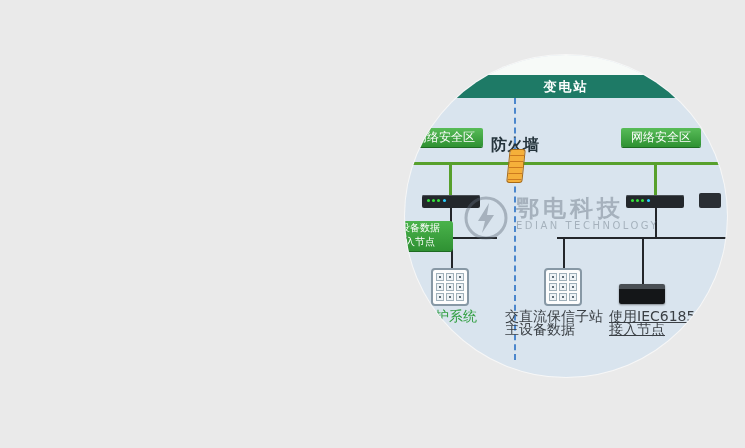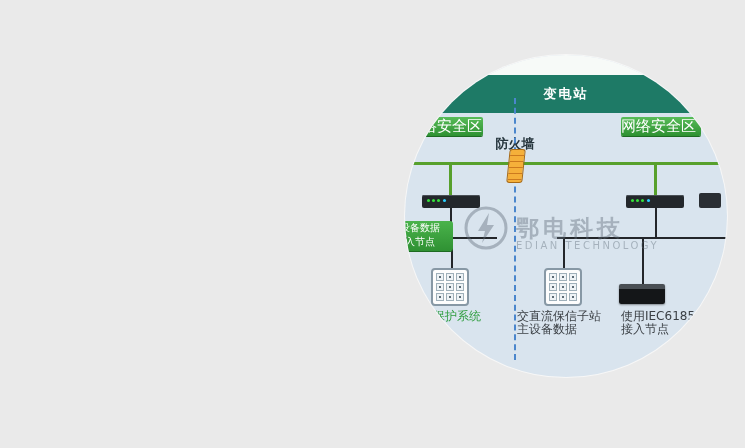--- a/index.html
+++ b/index.html
@@ -12,34 +12,34 @@
   .page{position:absolute;inset:0;}
   
   .circle{
     position:absolute;left:405px;top:55px;width:322px;height:322px;
     border-radius:50%;overflow:hidden;background:#d9e4ee;
     box-shadow:0 0 0 1px rgba(255,255,255,.6);
   }
   .circle *{position:absolute;box-sizing:border-box;}
 
   .top-cap{left:-10px;right:-10px;top:0;height:20px;background:#f7faf8;}
-  .band{left:-10px;right:-10px;top:20px;height:38px;background:#1e7a66;
+  .band{left:-10px;right:-10px;top:20px;height:23px;background:#1e7a66;
         display:flex;align-items:center;justify-content:center;}
   .band span{position:static;color:#ffffff;font-size:13px;font-weight:bold;letter-spacing:2px;}
 
   .zone-label{
-    top:62px;height:19px;line-height:19px;text-align:left;
-    background:linear-gradient(#58bc58,#2e9132);color:#fff;font-size:15px;
+    top:73px;height:19px;line-height:19px;text-align:center;
+    background:linear-gradient(#58bc58,#2e9132);color:#fff;font-size:12px;
     border-radius:2px;box-shadow:0 1px 0 #1d6b22;white-space:nowrap;overflow:hidden;
   }
   .zone-left{left:2px;width:76px;}
   .zone-right{left:216px;width:80px;}
 
   .firewall-label{left:72px;top:80px;width:76px;text-align:center;
-    color:#25343c;font-size:13px;font-weight:bold;}
+    color:#25343c;font-size:16px;font-weight:bold;}
   .firewall-icon{
     left:103px;top:94px;width:16px;height:34px;
     background:repeating-linear-gradient(180deg,#f5b03a 0 5px,#cc7a1e 5px 6px);
     border:1px solid #a96a14;border-radius:3px;
     transform:rotate(6deg) skewY(-6deg);z-index:3;
   }
 
   .dashed-line{left:109px;top:43px;height:262px;width:0;
     border-left:2px dashed #4b86cc;z-index:1;}
 
@@ -80,28 +80,28 @@
   .relay-grid span{position:static;border:1px solid #9fb0ba;background:#eef3f6;
     background-image:radial-gradient(circle at 50% 50%, #5c6b76 1px, transparent 1.4px);}
 
   .server{left:214px;top:229px;width:46px;height:20px;border-radius:2px;
     background:linear-gradient(#4a4f54 0 27%,#141618 27%);
     box-shadow:0 1px 2px rgba(0,0,0,.4);z-index:3;}
 
   .clipped-device{left:294px;top:138px;width:22px;height:15px;
     background:#2a2e33;border-radius:2px;z-index:3;}
 
-  .caption{font-size:12px;line-height:13px;z-index:3;white-space:nowrap;margin-left:12px;}
+  .caption{font-size:14px;line-height:13px;z-index:3;white-space:nowrap;}
   .caption span{position:static;display:block;}
   .cap-left{left:16px;top:255px;color:#2f9e3f;}
   .cap-mid{left:100px;top:255px;width:90px;text-align:left;color:#3a3f44;}
-  .cap-right{left:204px;top:255px;color:#3a3f44;}
+  .cap-right{left:204px;top:255px;color:#3a3f44;text-decoration:underline;}
 
   .watermark{left:58px;top:140px;width:220px;height:56px;display:flex;
-    align-items:flex-end;gap:7px;opacity:.42;color:#5f6d79;z-index:4;}
+    align-items:flex-start;gap:7px;opacity:.42;color:#5f6d79;z-index:4;}
   .watermark svg{position:static;flex:0 0 auto;}
   .wm-text{position:static;display:flex;flex-direction:column;}
   .wm-main{position:static;font-size:23px;font-weight:bold;letter-spacing:4px;line-height:26px;}
   .wm-sub{position:static;font-size:10px;letter-spacing:2.5px;line-height:10px;}
 </style>
 </head>
 <body>
 
 <div class="page">
   <div class="circle">

